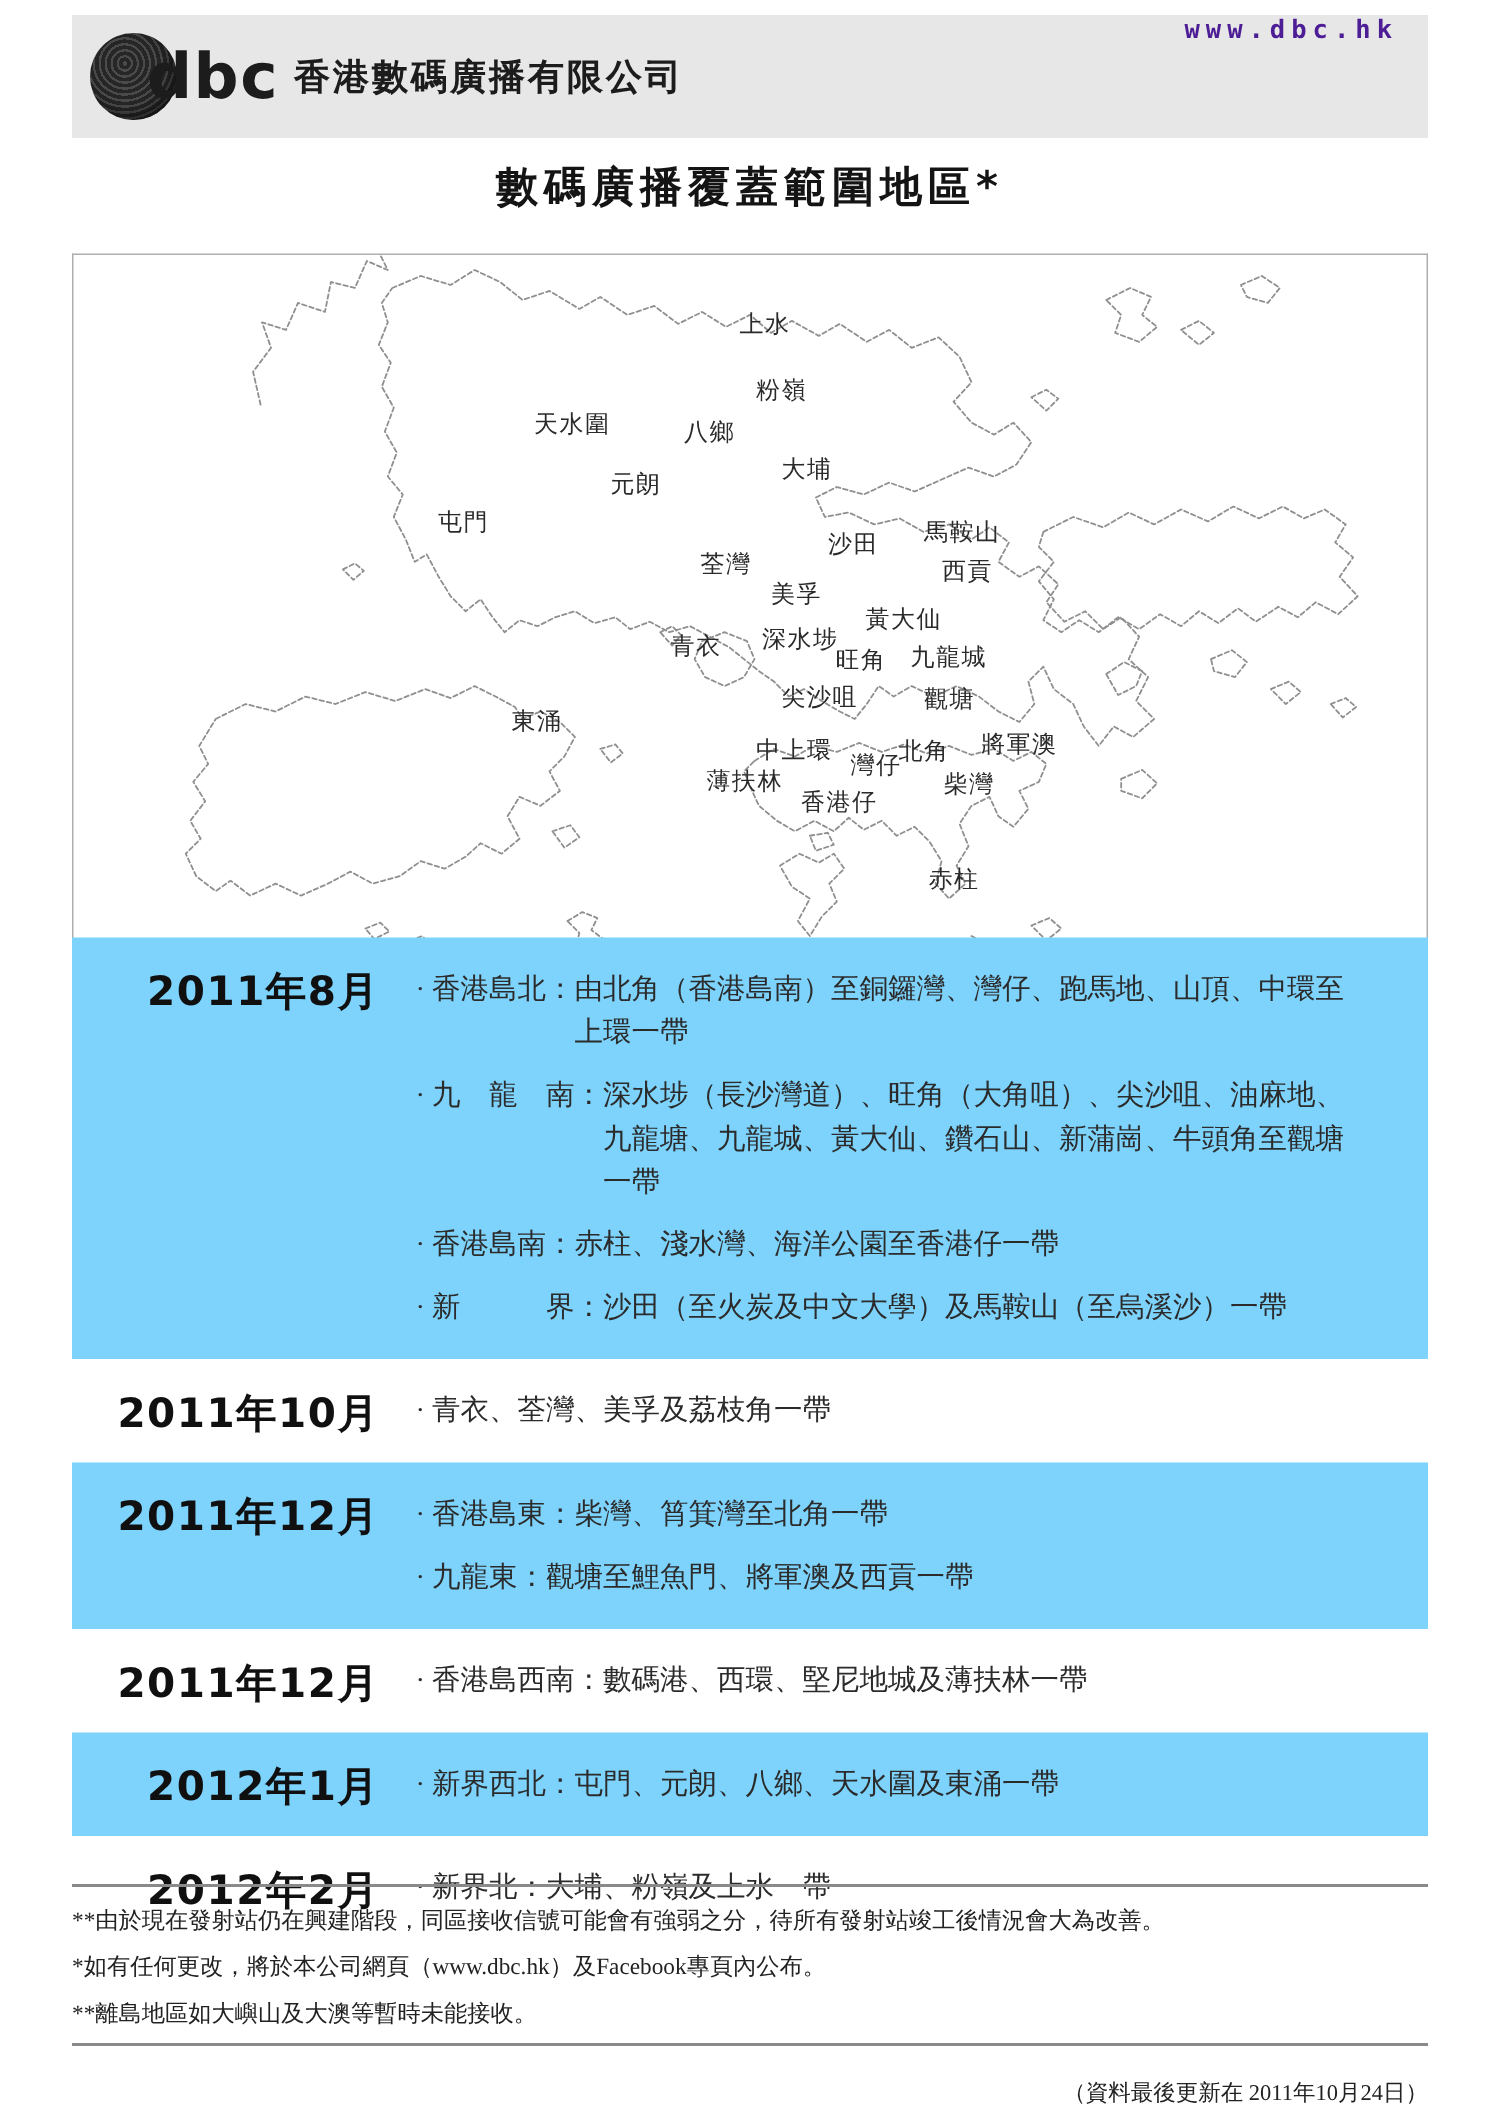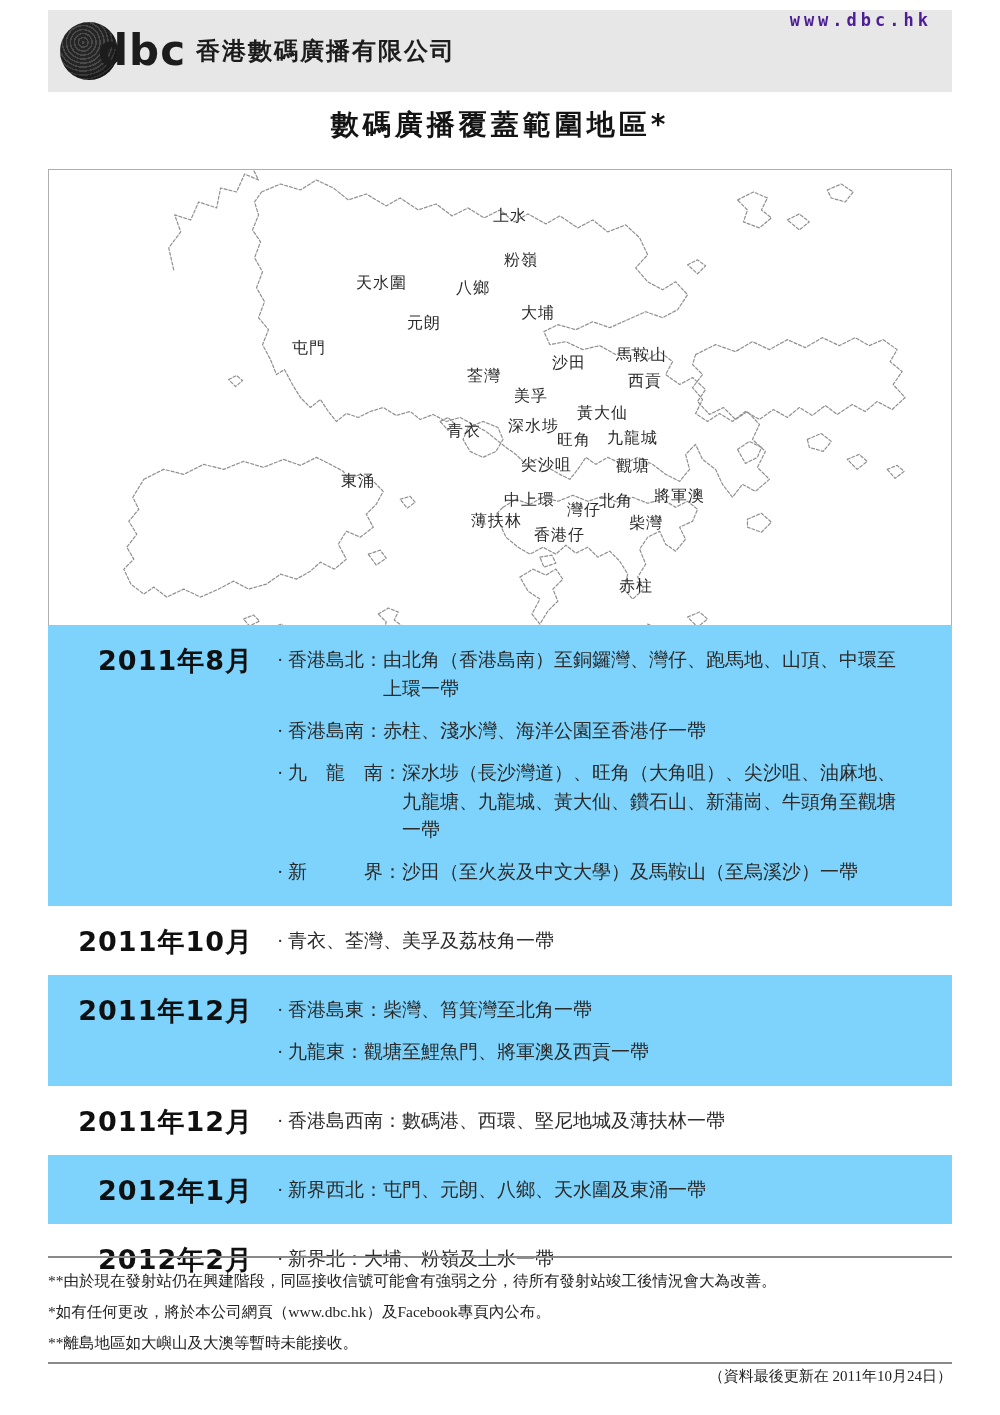--- a/index.html
+++ b/index.html
@@ -41,21 +41,21 @@
           font-family:"Liberation Serif","DejaVu Serif",serif; }
   .item-head { white-space:pre; flex:none; }
   .item-body { flex:1; }
 
   
   .footnotes { position:absolute; left:48px; top:1256px; width:904px; }
   .rule { height:2px; background:#8a8a8a; }
   .note { margin:7px 0; font-size:15.5px; color:#222222; line-height:1.55;
           font-family:"Liberation Serif","DejaVu Serif",serif; }
   .note:first-of-type { margin-top:11px; }
-  .updated { text-align:right; font-size:15px; color:#222222; margin-top:3px;
+  .updated { text-align:right; font-size:15px; color:#222222; margin-top:22px;
              font-family:"Liberation Serif","DejaVu Serif",serif; }
 </style>
 </head>
 <body>
 
 <div class="page">
 
   <div class="header">
     <div class="logo">
       <div class="globe"></div>
@@ -167,26 +167,26 @@
 
   <div class="timeline">
       <div class="section shaded">
         <div class="date">2011年8月</div>
         <div class="items">
           <div class="item">
             <span class="item-head">· 香港島北：</span>
             <span class="item-body">由北角（香港島南）至銅鑼灣、灣仔、跑馬地、山頂、中環至上環一帶</span>
           </div>
           <div class="item">
+            <span class="item-head">· 九　龍　南：</span>
+            <span class="item-body">深水埗（長沙灣道）、旺角（大角咀）、尖沙咀、油麻地、九龍塘、九龍城、黃大仙、鑽石山、新蒲崗、牛頭角至觀塘一帶</span>
+          </div>
+          <div class="item">
             <span class="item-head">· 香港島南：</span>
             <span class="item-body">赤柱、淺水灣、海洋公園至香港仔一帶</span>
-          </div>
-          <div class="item">
-            <span class="item-head">· 九　龍　南：</span>
-            <span class="item-body">深水埗（長沙灣道）、旺角（大角咀）、尖沙咀、油麻地、九龍塘、九龍城、黃大仙、鑽石山、新蒲崗、牛頭角至觀塘一帶</span>
           </div>
           <div class="item">
             <span class="item-head">· 新　　　界：</span>
             <span class="item-body">沙田（至火炭及中文大學）及馬鞍山（至烏溪沙）一帶</span>
           </div>
         </div>
       </div>
       <div class="section">
         <div class="date">2011年10月</div>
         <div class="items">

